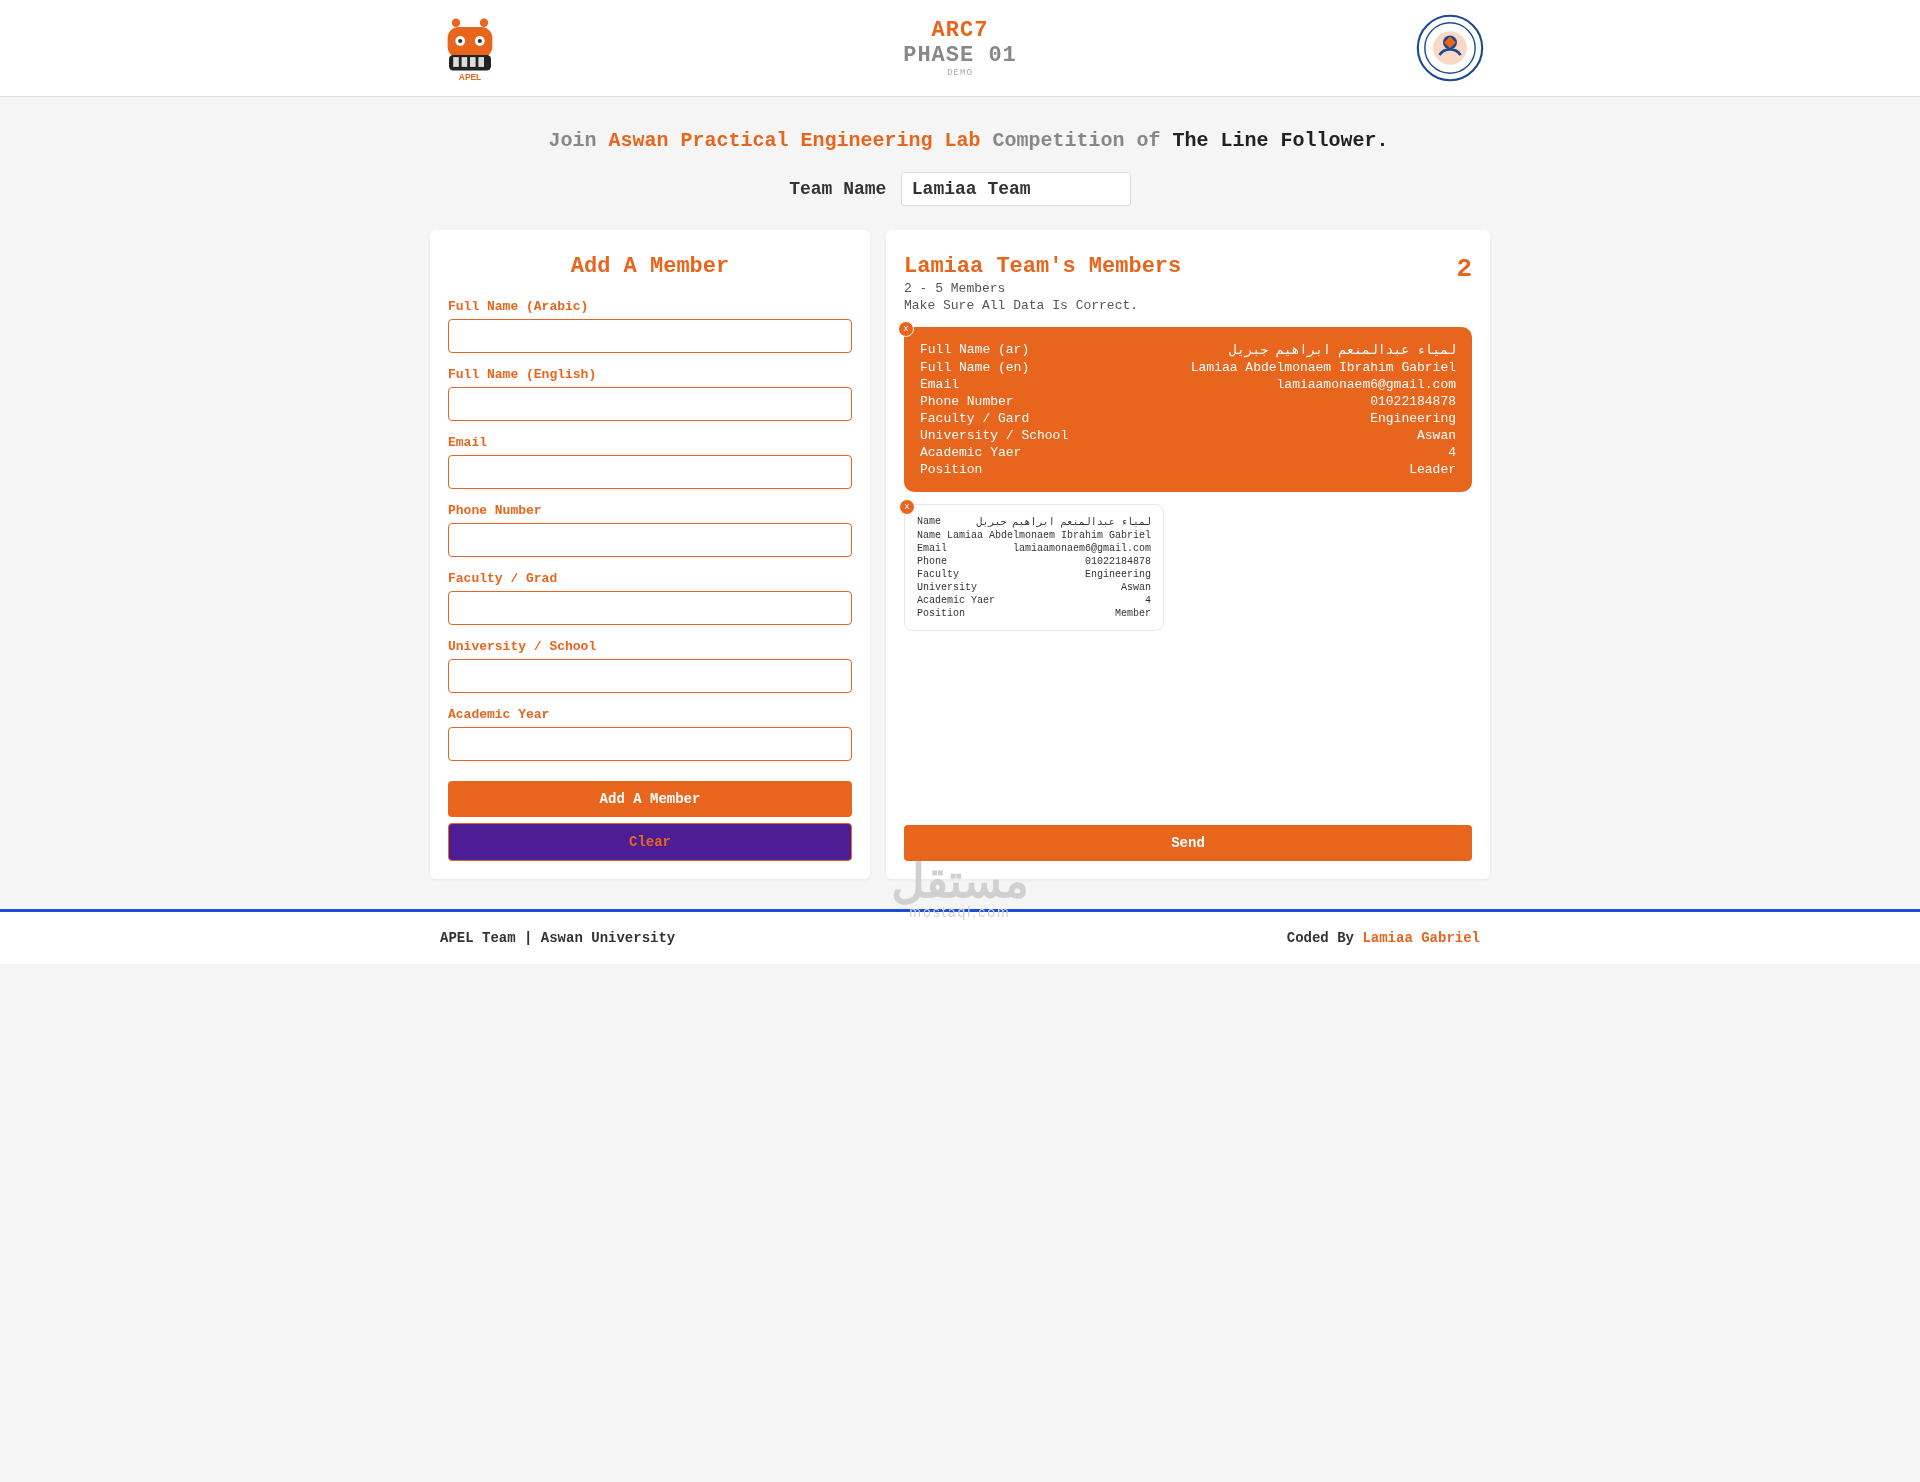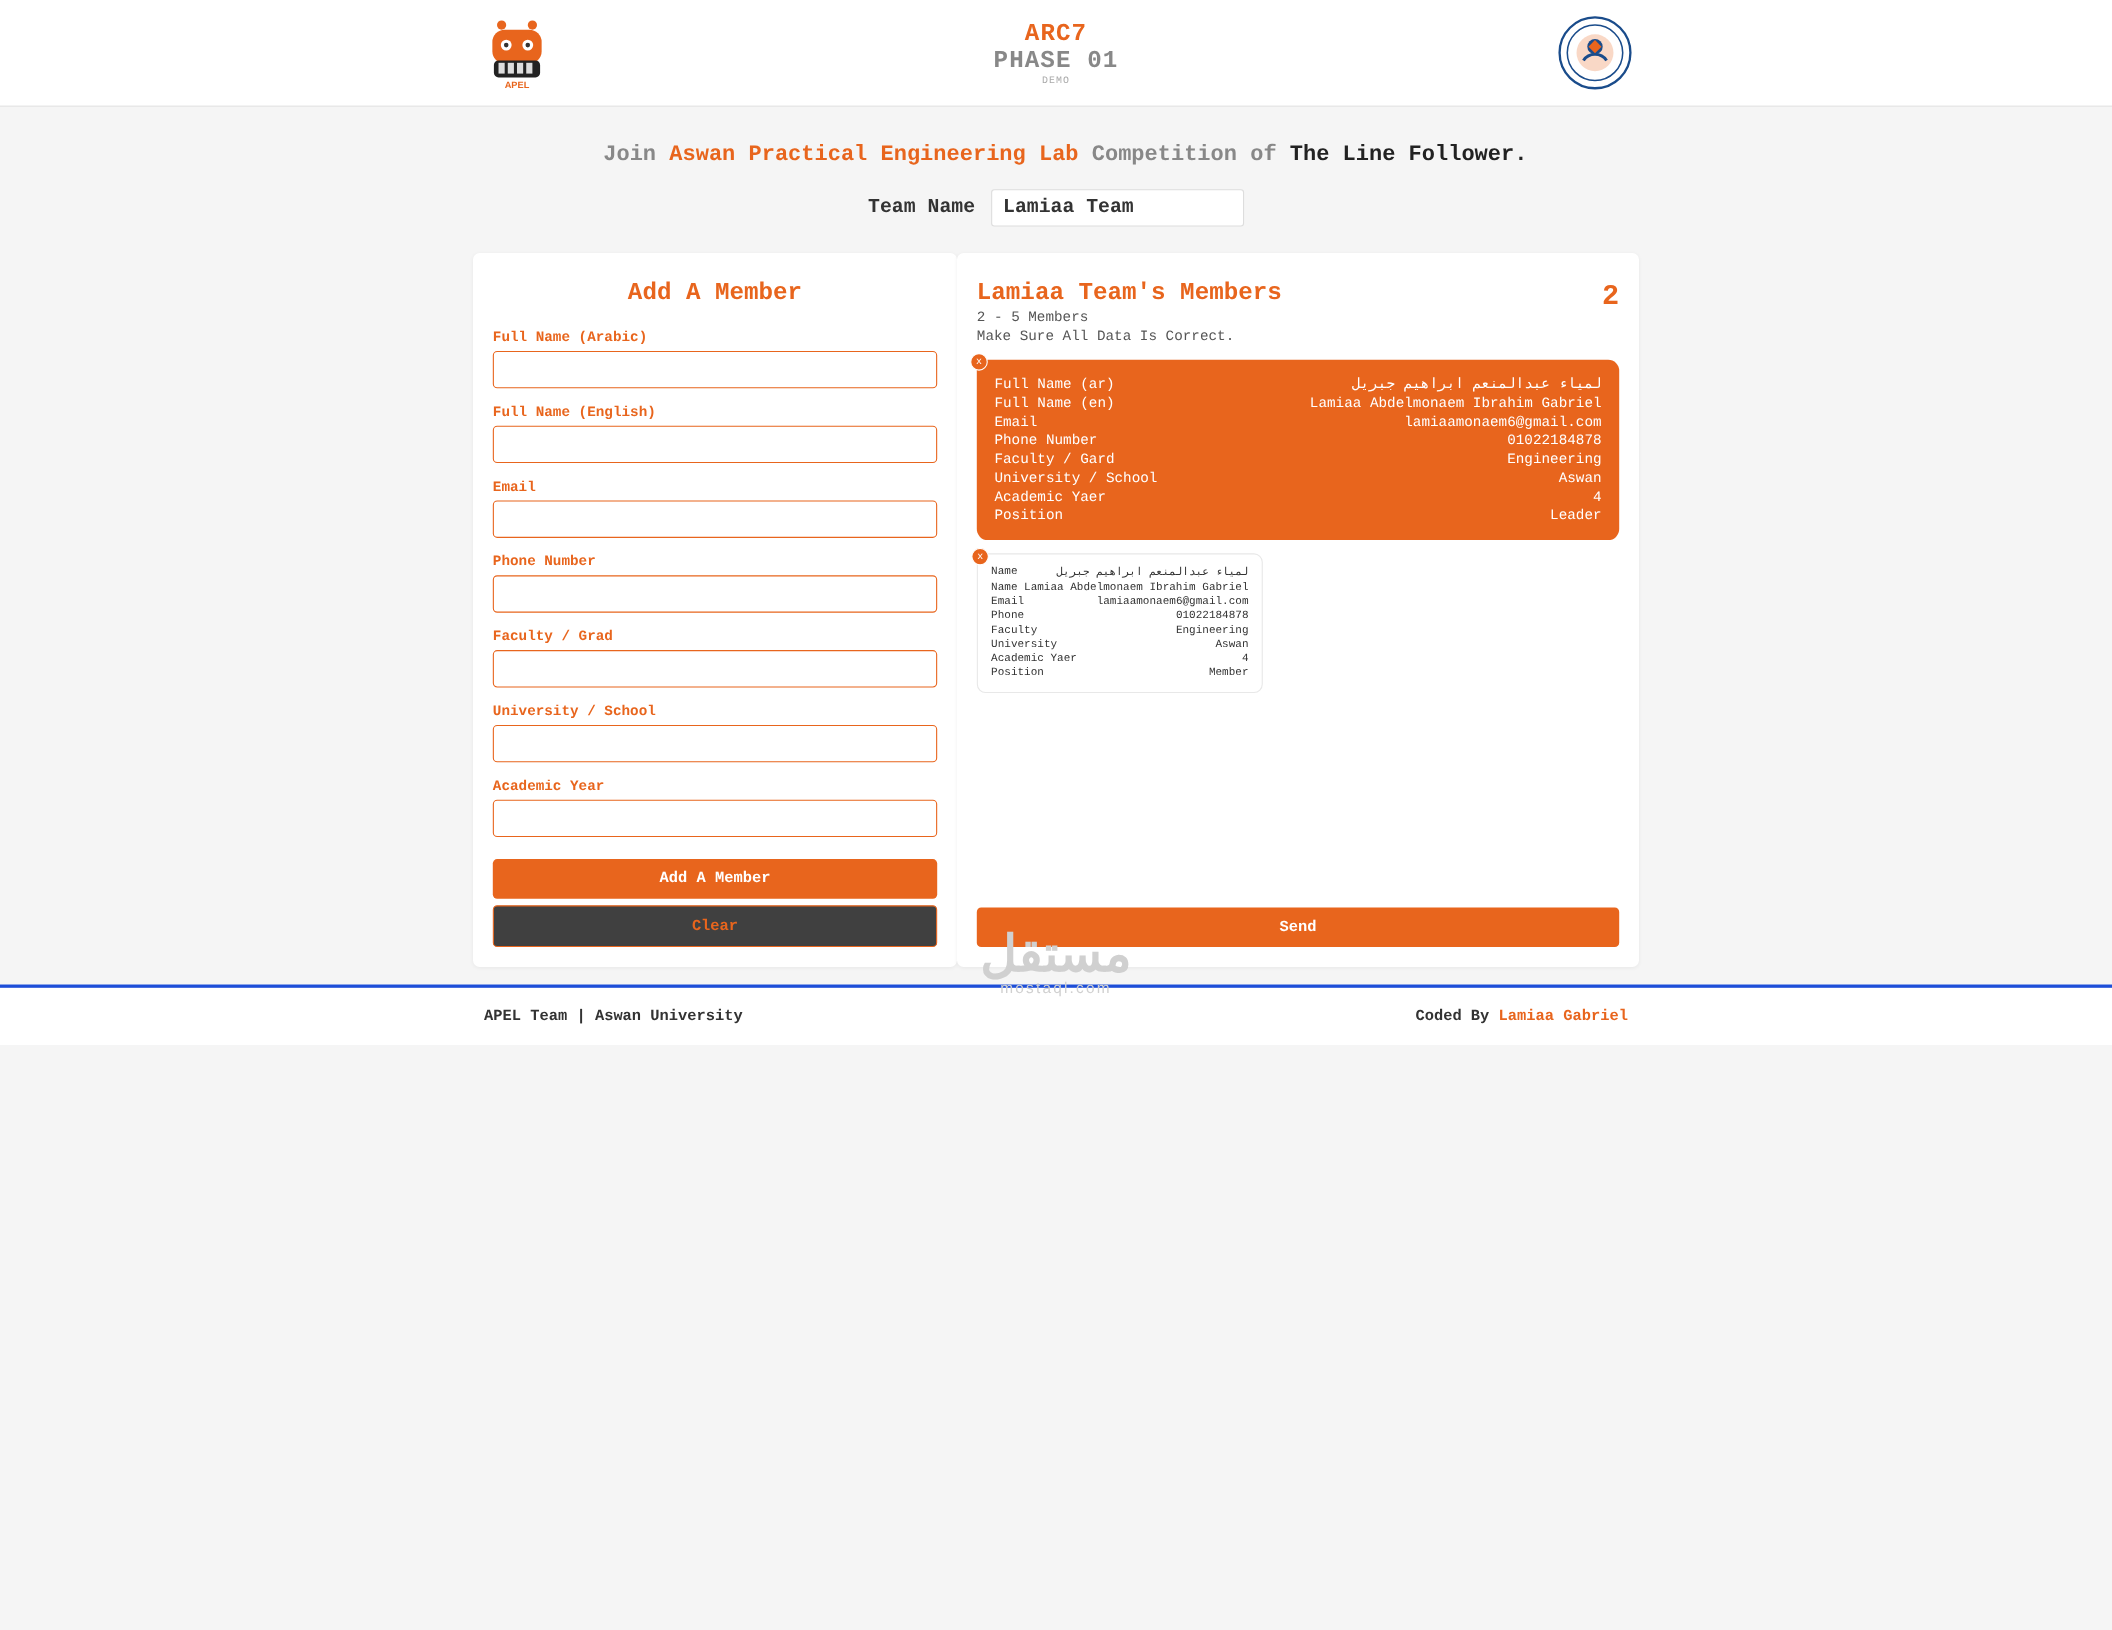--- a/index.html
+++ b/index.html
@@ -69,22 +69,23 @@
     font-family: inherit;
     font-size: 18px;
     font-weight: bold;
     color: #333;
     width: 230px;
     border-radius: 3px;
   }
 
   .columns {
     max-width: 1100px;
-    margin: 0 auto 16px auto;
+    margin: 0 auto 30px auto;
     display: flex;
+    gap: 16px;
     padding: 0 20px;
   }
   .card {
     background: #fff;
     border-radius: 6px;
     box-shadow: 0 1px 4px rgba(0,0,0,.06);
     padding: 24px 18px 18px 18px;
     flex: 1;
     display: flex;
     flex-direction: column;
@@ -140,21 +141,21 @@
     font-family: inherit;
     font-size: 14px;
     font-weight: bold;
     cursor: pointer;
     margin-top: 6px;
   }
   .btn-primary {
     background: #e8651d; color: #fff;
   }
   .btn-outline {
-    background: #404040; color: #e8651d; border: 1px solid #e8651d;
+    background: #4c1d95; color: #e8651d; border: 1px solid #e8651d;
   }
   .send-area { margin-top: auto; padding-top: 10px; }
 
   .member-card {
     position: relative;
     border-radius: 10px;
     padding: 14px 16px;
     margin-bottom: 12px;
     font-size: 13px;
     width: 100%;

